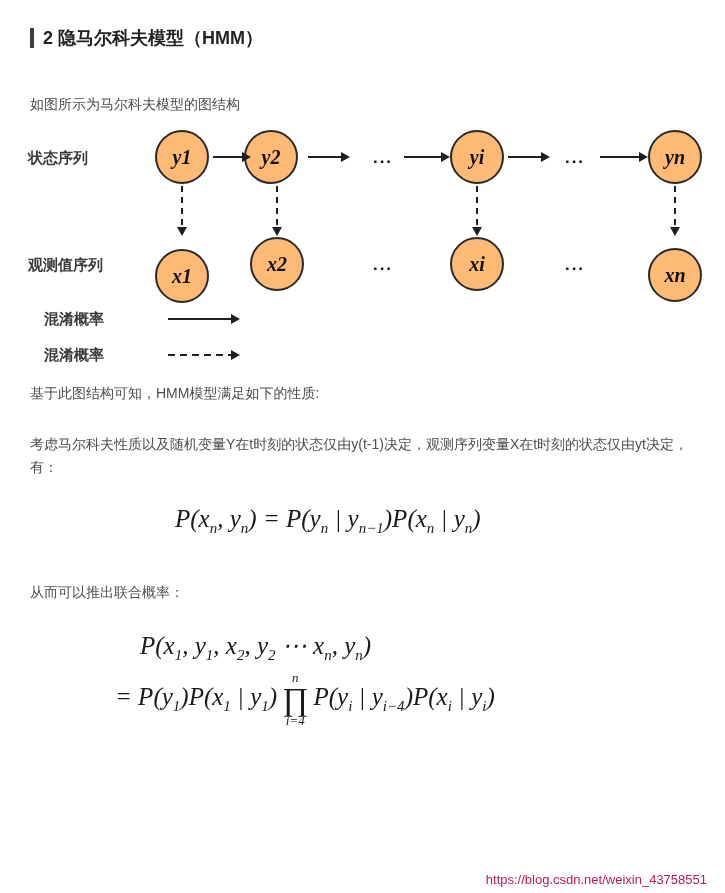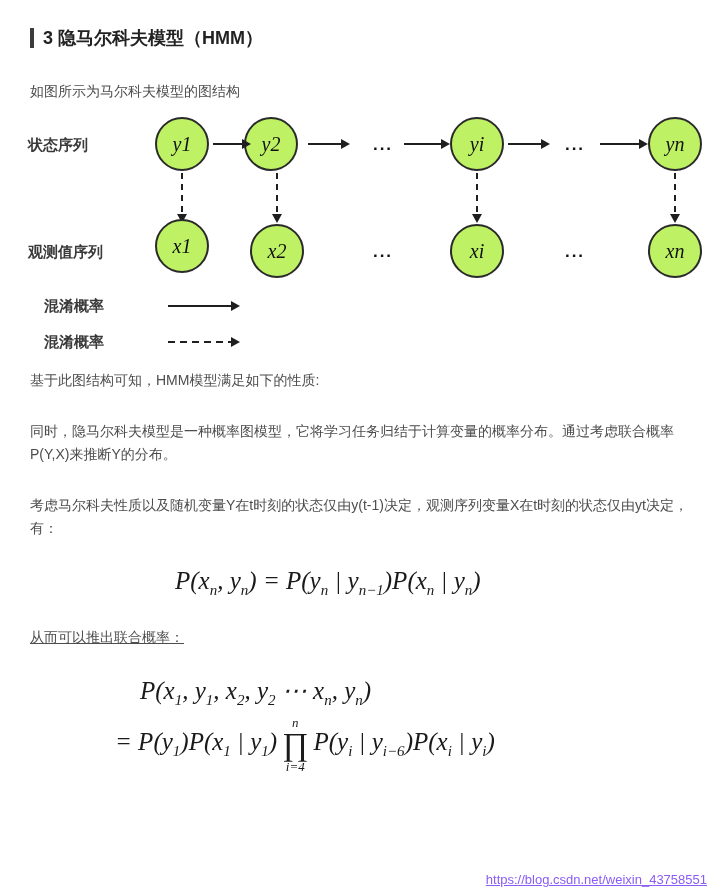--- a/index.html
+++ b/index.html
@@ -12,34 +12,34 @@
     overflow:hidden;
     font-family:"Liberation Sans","DejaVu Sans",sans-serif;
     color:#4d4d4d;
   }
   
   .header { display:flex; align-items:center; margin:26px 30px 0 30px; }
   .header-bar { width:4px; height:20px; background:#3c3c3c; margin-right:9px; flex:0 0 auto; }
   .header-title { font-size:18px; font-weight:bold; color:#222222; font-family:"Liberation Sans","DejaVu Sans",sans-serif; }
 
   .body-text { font-size:14px; line-height:1.65; color:#4d4d4d; margin:0 30px; }
-  .intro { margin-top:30px; }
+  .intro { margin-top:43px; }
 
   
   .diagram { position:relative; width:725px; height:252px; margin-top:8px; }
   .row-label, .legend-label {
     position:absolute; font-size:15px; font-weight:600; color:#3a3a3a; white-space:nowrap;
   }
   .node {
     position:absolute; width:54px; height:54px;
     border:2px solid #2a2a2a; border-radius:50%;
-    background:#bef264;
+    background:#fdba74;
     display:flex; align-items:center; justify-content:center;
     font-family:"Liberation Serif","DejaVu Serif",serif;
-    font-style:italic; font-size:20px; color:#111111;
+    font-style:italic; font-size:20px; color:#111111;font-weight:bold;
   }
   .dots {
     position:absolute; width:36px; text-align:center;
     font-weight:bold; font-size:17px; letter-spacing:2px; color:#111111;
   }
   .harrow { position:absolute; height:2px; background:#1f1f1f; }
   .harrow::after {
     content:""; position:absolute; right:-8px; top:50%; transform:translateY(-50%);
     width:0; height:0;
     border-left:9px solid #1f1f1f; border-top:5px solid transparent; border-bottom:5px solid transparent;
@@ -72,45 +72,45 @@
 
   
   .formula {
     font-family:"Liberation Serif","DejaVu Serif",serif;
     font-style:italic; color:#1a1a1a;
     font-size:25px; line-height:1.25;
     white-space:nowrap;
   }
   .formula sub { font-size:60%; line-height:0; }
   .formula-single { margin:24px 0 0 175px; }
-  .joint-intro { margin-top:30px;text-decoration:underline; }
+  .joint-intro { margin-top:46px; }
   .formula-joint { margin:26px 0 0 115px; }
   .formula-joint .line1 { margin-left:25px; }
   .formula-joint .line2 { margin-top:10px; }
   .fprod {
     display:inline-flex; flex-direction:column; align-items:center;
     vertical-align:middle; margin:0 5px; line-height:1;
   }
   .fprod-top { font-size:13px; line-height:1; }
   .fprod-sym { font-size:32px; line-height:0.95; font-style:normal; }
   .fprod-bot { font-size:13px; line-height:1; }
 
   .watermark {
     position:absolute; right:18px; bottom:6px;
-    font-size:13px; color:#8b5cf6;text-decoration:underline;
+    font-size:13px; color:#be185d;
   }
 </style>
 </head>
 <body>
 
 <div class="page">
 
   <div class="header">
     <span class="header-bar"></span>
-    <h1 class="header-title">3 隐马尔科夫模型（HMM）</h1>
+    <h1 class="header-title">2 隐马尔科夫模型（HMM）</h1>
   </div>
 
   <p class="body-text intro">如图所示为马尔科夫模型的图结构</p>
 
   <div class="diagram">
     <span class="row-label" style="left:28px; top:25px;">状态序列</span>
     <span class="row-label" style="left:28px; top:132px;">观测值序列</span>
 
     <div class="node" style="left:155px; top:6px;">y1</div>
     <div class="node" style="left:244px; top:6px;">y2</div>
@@ -123,48 +123,47 @@
     <div class="harrow" style="left:308px; top:32px; width:34px;"></div>
     <div class="harrow" style="left:404px; top:32px; width:38px;"></div>
     <div class="harrow" style="left:508px; top:32px; width:34px;"></div>
     <div class="harrow" style="left:600px; top:32px; width:40px;"></div>
 
     <div class="varrow" style="left:181px; top:62px; height:42px;"></div>
     <div class="varrow" style="left:276px; top:62px; height:42px;"></div>
     <div class="varrow" style="left:476px; top:62px; height:42px;"></div>
     <div class="varrow" style="left:674px; top:62px; height:42px;"></div>
 
-    <div class="node" style="left:155px; top:108px;">x1</div>
+    <div class="node" style="left:155px; top:125px;">x1</div>
     <div class="node" style="left:250px; top:113px;">x2</div>
     <span class="dots" style="left:365px; top:131px;">...</span>
     <div class="node" style="left:450px; top:113px;">xi</div>
     <span class="dots" style="left:557px; top:131px;">...</span>
-    <div class="node" style="left:648px; top:113px;">xn</div>
+    <div class="node" style="left:648px; top:124px;">xn</div>
 
     <span class="legend-label" style="left:44px; top:186px;">混淆概率</span>
     <div class="harrow" style="left:168px; top:194px; width:64px;"></div>
     <span class="legend-label" style="left:44px; top:222px;">混淆概率</span>
     <div class="harrow-dashed" style="left:168px; top:230px; width:64px;"></div>
   </div>
 
   <p class="body-text props-intro">基于此图结构可知，HMM模型满足如下的性质:</p>
 
 
-  <p class="body-text para">同时，隐马尔科夫模型是一种概率图模型，它将学习任务归结于计算变量的概率分布。通过考虑联合概率P(Y,X)来推断Y的分布。</p>
 
   <p class="body-text para">考虑马尔科夫性质以及随机变量Y在t时刻的状态仅由y(t-1)决定，观测序列变量X在t时刻的状态仅由yt决定，有：</p>
 
   <div class="formula formula-single">P(x<sub>n</sub>, y<sub>n</sub>) = P(y<sub>n</sub> | y<sub>n−1</sub>)P(x<sub>n</sub> | y<sub>n</sub>)</div>
 
   <p class="body-text joint-intro">从而可以推出联合概率：</p>
 
   <div class="formula-joint">
     <div class="formula line1">P(x<sub>1</sub>, y<sub>1</sub>, x<sub>2</sub>, y<sub>2</sub> ⋯ x<sub>n</sub>, y<sub>n</sub>)</div>
     <div class="formula line2">= P(y<sub>1</sub>)P(x<sub>1</sub> | y<sub>1</sub>)<span class="fprod">
           <span class="fprod-top">n</span>
           <span class="fprod-sym">∏</span>
           <span class="fprod-bot">i=4</span>
-        </span>P(y<sub>i</sub> | y<sub>i−6</sub>)P(x<sub>i</sub> | y<sub>i</sub>)</div>
+        </span>P(y<sub>i</sub> | y<sub>i−4</sub>)P(x<sub>i</sub> | y<sub>i</sub>)</div>
   </div>
 
   <span class="watermark">https://blog.csdn.net/weixin_43758551</span>
 
 </div>
 
 </body></html>

